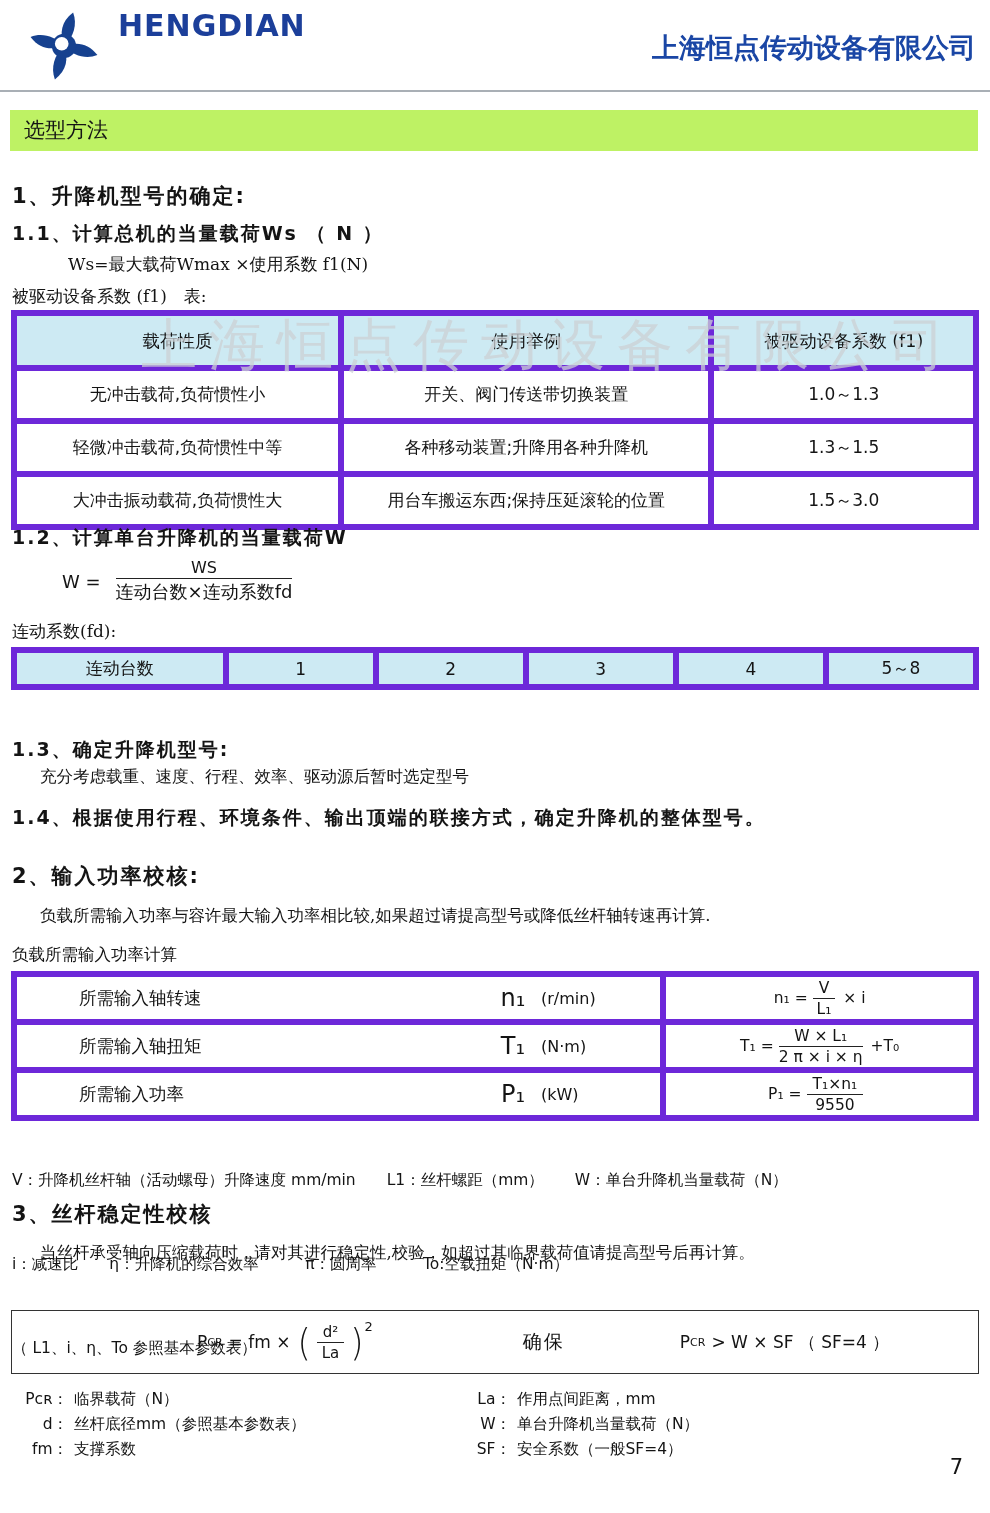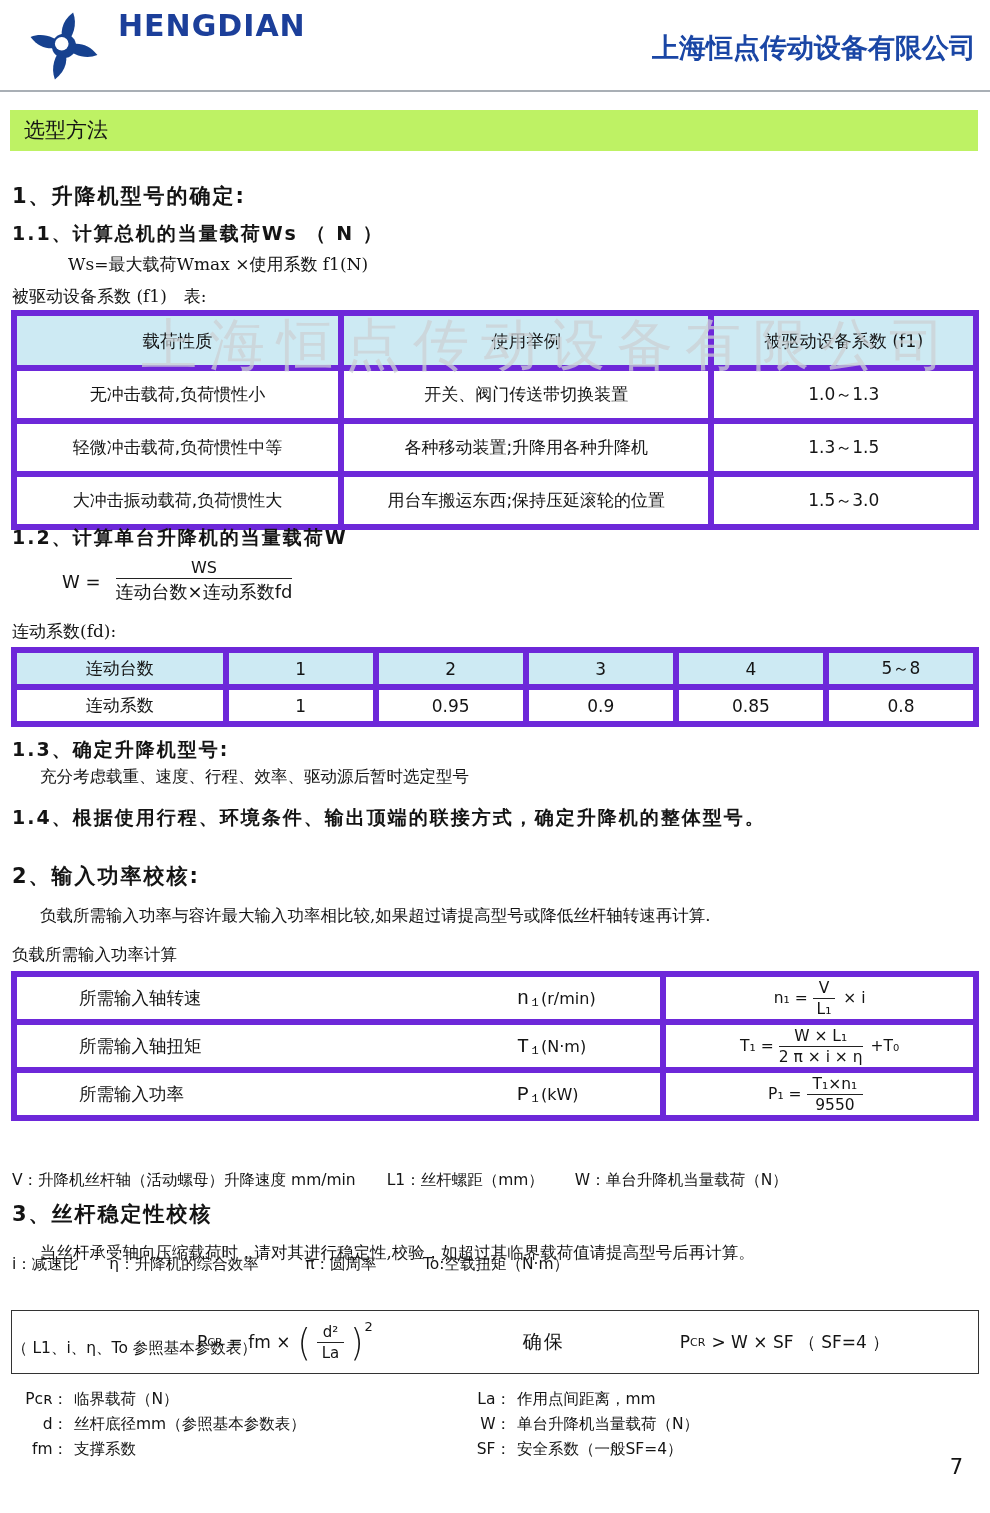--- a/index.html
+++ b/index.html
@@ -30,21 +30,21 @@
   .t1 th { height:49px; background:#cdeaf3; font-size:17.5px; }
   .t1 td { height:47px; }
   .t2 td { height:31px; }
   .t2 tr.hdr td { background:#cdeaf3; }
   .wm { position:absolute; top:-2px; left:130px; font-size:56px; letter-spacing:12px;
         color:#ccd1d5; opacity:.75; white-space:nowrap; pointer-events:none; z-index:3; }
   
   .pt td { height:42px; }
   .pt-left-in { display:flex; align-items:center; width:100%; }
   .pl-label { width:468px; text-align:left; padding-left:62px; box-sizing:border-box; font-size:17.5px; }
-  .pl-sym { width:56px; text-align:right; font-size:20px;font-family:Liberation Mono, monospace; }
+  .pl-sym { width:56px; text-align:center; font-size:24px; }
   .pl-unit { flex:1; text-align:left; font-size:16px; }
   .pformula { display:flex; align-items:center; justify-content:center; font-size:15.5px; }
   .frac { display:inline-flex; flex-direction:column; align-items:center; margin:0 5px; }
   .frac .fnum { align-self:stretch; text-align:center; border-bottom:1.6px solid #222; padding:0 6px 1px; }
   .frac .fden { padding-top:1px; }
   .fsuffix { margin-left:3px; }
   
   .formula12 { position:absolute; left:62px; display:flex; align-items:center; font-size:18px; }
   .formula12 .lhs { margin-right:10px; }
   .formula12 .fnum { font-size:16px; }
@@ -155,28 +155,20 @@
         </colgroup>
       <tbody>
           <tr class="hdr">
         <td>连动台数</td>
         <td>1</td>
         <td>2</td>
         <td>3</td>
         <td>4</td>
         <td>5～8</td>
       </tr>
-      <tr>
-        <td>连动系数</td>
-        <td>1</td>
-        <td>0.95</td>
-        <td>0.9</td>
-        <td>0.85</td>
-        <td>0.8</td>
-      </tr>
     </tbody>
       </table>
   </div>
 
   <div class="h2" style="top:737px;">1.3、确定升降机型号:</div>
   <div class="body-text song" style="top:766px;">充分考虑载重、速度、行程、效率、驱动源后暂时选定型号</div>
   <div class="h2" style="top:805px;">1.4、根据使用行程、环境条件、输出顶端的联接方式，确定升降机的整体型号。</div>
 
   <div class="h1" style="top:862px;">2、输入功率校核:</div>
   <div class="body-text song" style="top:905px;">负载所需输入功率与容许最大输入功率相比较,如果超过请提高型号或降低丝杆轴转速再计算.</div>

